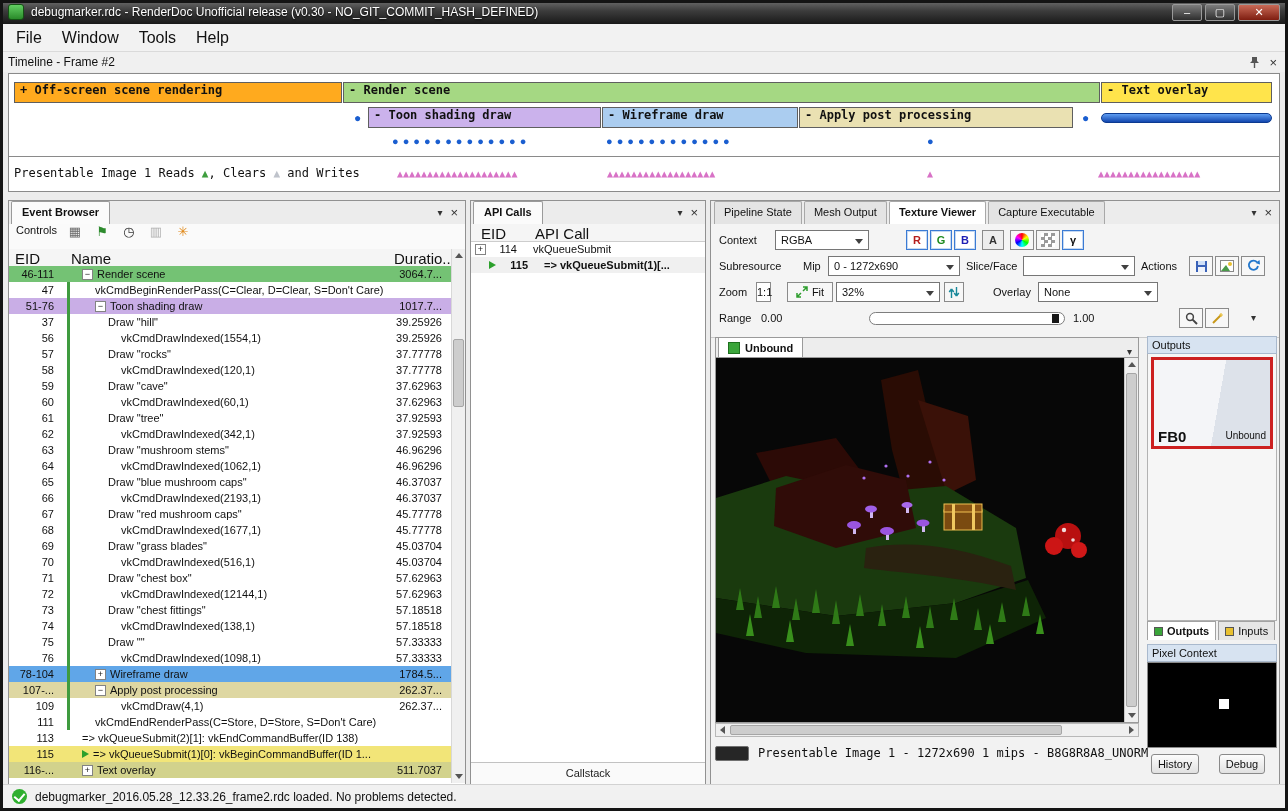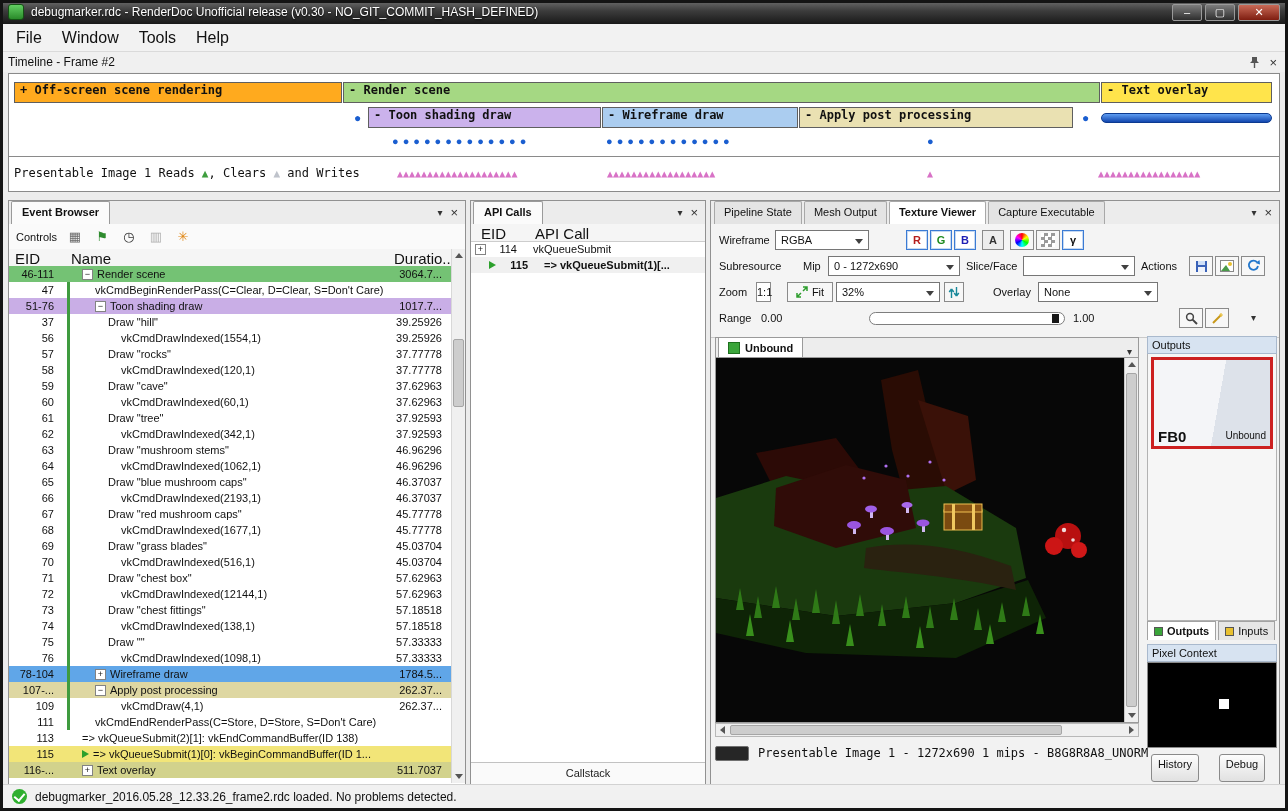--- a/index.html
+++ b/index.html
@@ -57,21 +57,21 @@
   .panel.right{left:710px;width:570px;background:#f2f2f2;}
   .phead{position:absolute;top:0;left:0;right:0;height:23px;background:#ececec;
     border-bottom:1px solid #c6c6c6;display:flex;align-items:flex-end;}
   .ptab{height:22px;line-height:21px;padding:0 10px;background:#fbfbfb;border:1px solid #9a9a9a;
     border-bottom:none;border-radius:2px 2px 0 0;font-weight:bold;font-size:11px;margin-left:2px;}
   .ph-icons{margin-left:auto;display:flex;align-items:center;gap:8px;padding:0 7px;height:100%;}
   .caretg{font-size:10px;color:#333;} .xg{font-size:13px;color:#333;line-height:13px;}
 
   
   .eb-toolbar{position:absolute;top:23px;left:0;right:0;height:25px;background:#fafafa;
-    border-bottom:1px solid #e2e2e2;display:flex;align-items:center;gap:9px;padding-left:7px;}
+    border-bottom:1px solid #e2e2e2;display:flex;align-items:flex-start;gap:9px;padding-left:7px;}
   .tbi{width:18px;text-align:center;font-size:13px;}
   .tbi.i0{color:#6a6a6a;} .tbi.i1{color:#2e8b2e;} .tbi.i2{color:#3a3a3a;} .tbi.i3{color:#b0b0b0;} .tbi.i4{color:#e08818;}
   .colhead{position:absolute;top:48px;left:0;right:13px;height:17px;background:#f5f5f5;
     border-bottom:1px solid #cdcdcd;font-size:15px;}
   .colhead span{position:absolute;top:1px;}
   .eb-rows{position:absolute;top:65px;bottom:1px;left:0;right:13px;overflow:hidden;}
   .ebrow{position:relative;display:flex;height:16px;line-height:16px;font-size:11px;white-space:nowrap;}
   .c-eid{width:54px;text-align:right;padding-right:9px;box-sizing:border-box;flex:none;}
   .c-tree{flex:1;display:flex;align-items:center;overflow:hidden;}
   .c-dur{width:68px;text-align:right;padding-right:10px;box-sizing:border-box;flex:none;}
@@ -157,21 +157,21 @@
   .fb-status{position:absolute;right:4px;bottom:5px;font-size:10px;}
   .io-tabs{position:absolute;left:436px;top:420px;width:132px;height:19px;display:flex;align-items:flex-end;}
   .io-tab{height:18px;line-height:17px;padding:0 6px;font-size:11px;background:#e6e6e6;border:1px solid #a2a2a2;
     border-bottom:none;display:flex;align-items:center;gap:4px;margin-right:2px;}
   .io-tab.active{background:#fff;font-weight:bold;}
   .chip{width:9px;height:9px;border:1px solid #555;box-sizing:border-box;}
   .chip.green{background:#3aa53a;} .chip.yellow{background:#e8c030;}
   .pc-view{position:absolute;left:436px;top:461px;width:130px;height:86px;background:#000;
     border:1px solid #8a8a8a;box-sizing:border-box;}
   .pc-square{position:absolute;left:71px;top:36px;width:10px;height:10px;background:#fff;}
-  .pbtn{position:absolute;height:28px;box-sizing:border-box;border:1px solid #8a8a8a;border-radius:3px;
+  .pbtn{position:absolute;height:20px;box-sizing:border-box;border:1px solid #8a8a8a;border-radius:3px;
     background:linear-gradient(#fdfdfd,#e1e1e1);font-size:11px;line-height:18px;text-align:center;}
 
   
   .statusbar{position:absolute;left:3px;right:3px;bottom:3px;height:23px;background:#f1f1f1;
     border-top:1px solid #d2d2d2;display:flex;align-items:center;gap:8px;padding-left:9px;font-size:12px;}
   .check{width:15px;height:15px;border-radius:50%;background:#2faf2f;position:relative;flex:none;}
   .check::after{content:"";position:absolute;left:4px;top:2px;width:5px;height:8px;border:solid #fff;
     border-width:0 2px 2px 0;transform:rotate(40deg);}
 </style>
 </head>
@@ -596,21 +596,21 @@
       <div class="rtab active">Texture Viewer</div>
       <div class="rtab">Capture Executable</div>
       <span class="ph-icons">
         <span class="caretg">▾</span>
         <span class="xg">×</span>
       </span>
     </div>
 
     <div class="tv-controls">
 
-      <span class="lbl" style="left:8px;top:6px;">Wireframe</span>
+      <span class="lbl" style="left:8px;top:6px;">Context</span>
       <div class="dd" style="left:64px;top:6px;width:94px;">RGBA</div>
       <div class="tgl on r" style="left:195px;top:6px;">R</div>
       <div class="tgl on g" style="left:219px;top:6px;">G</div>
       <div class="tgl on b" style="left:243px;top:6px;">B</div>
       <div class="tgl a" style="left:271px;top:6px;">A</div>
       <div class="ibtn" style="left:299px;top:6px;">
           <span class="wheel"></span>
         </div>
       <div class="ibtn" style="left:325px;top:6px;">
           <span class="checker"></span>

